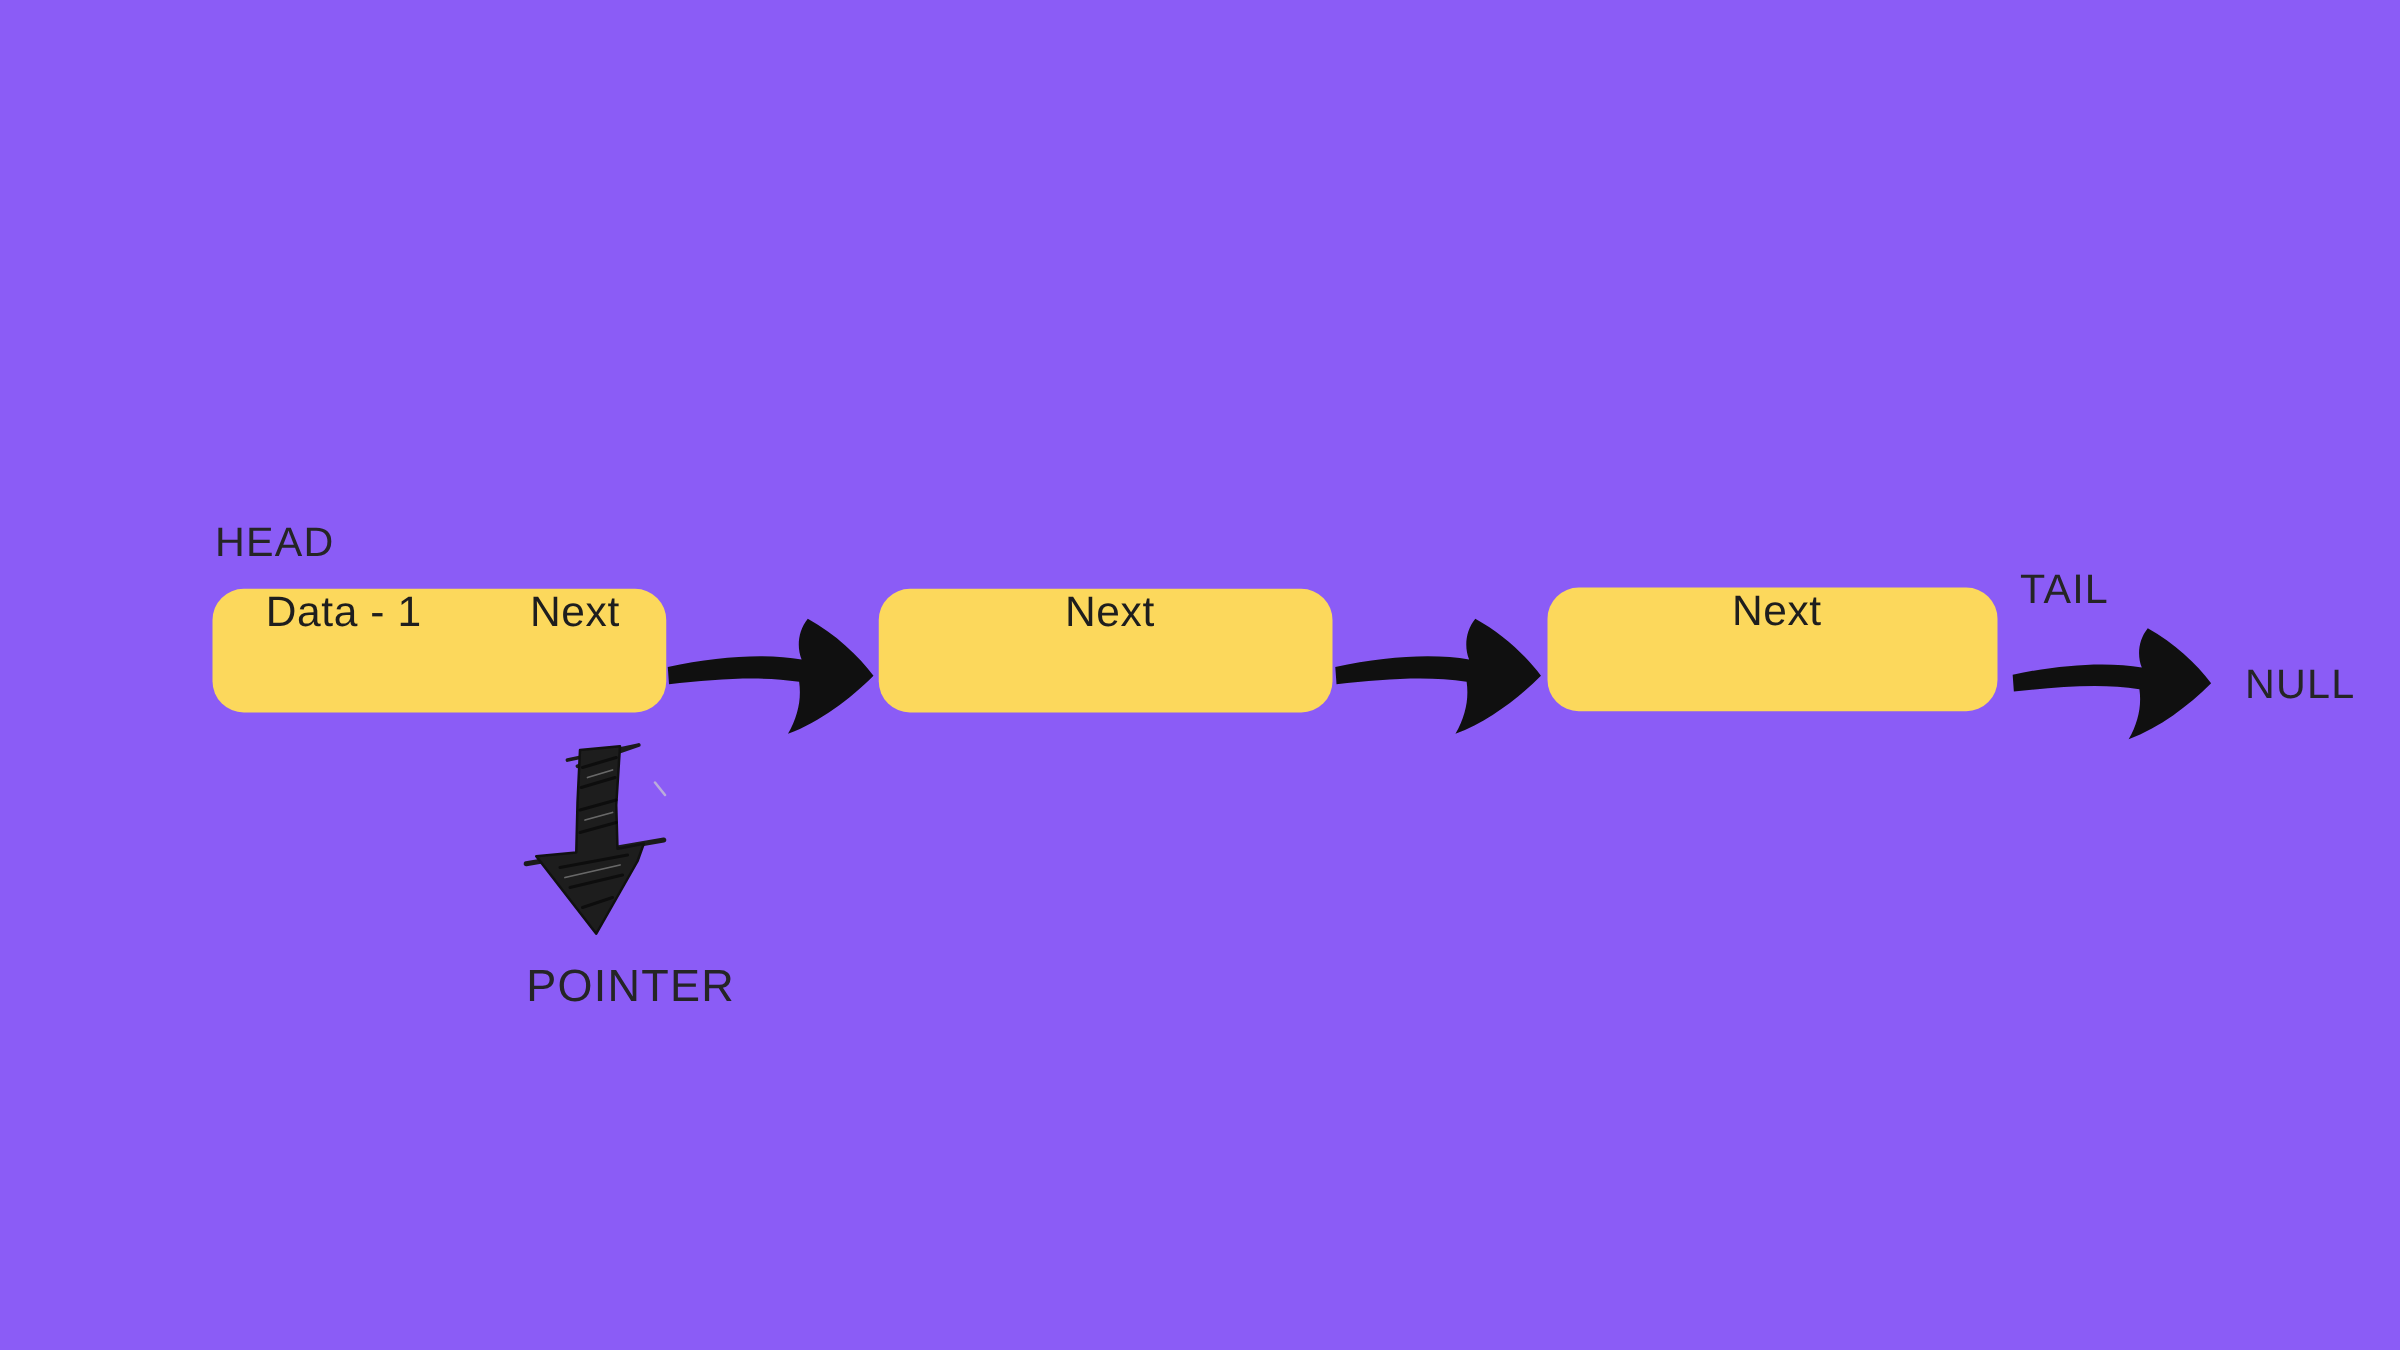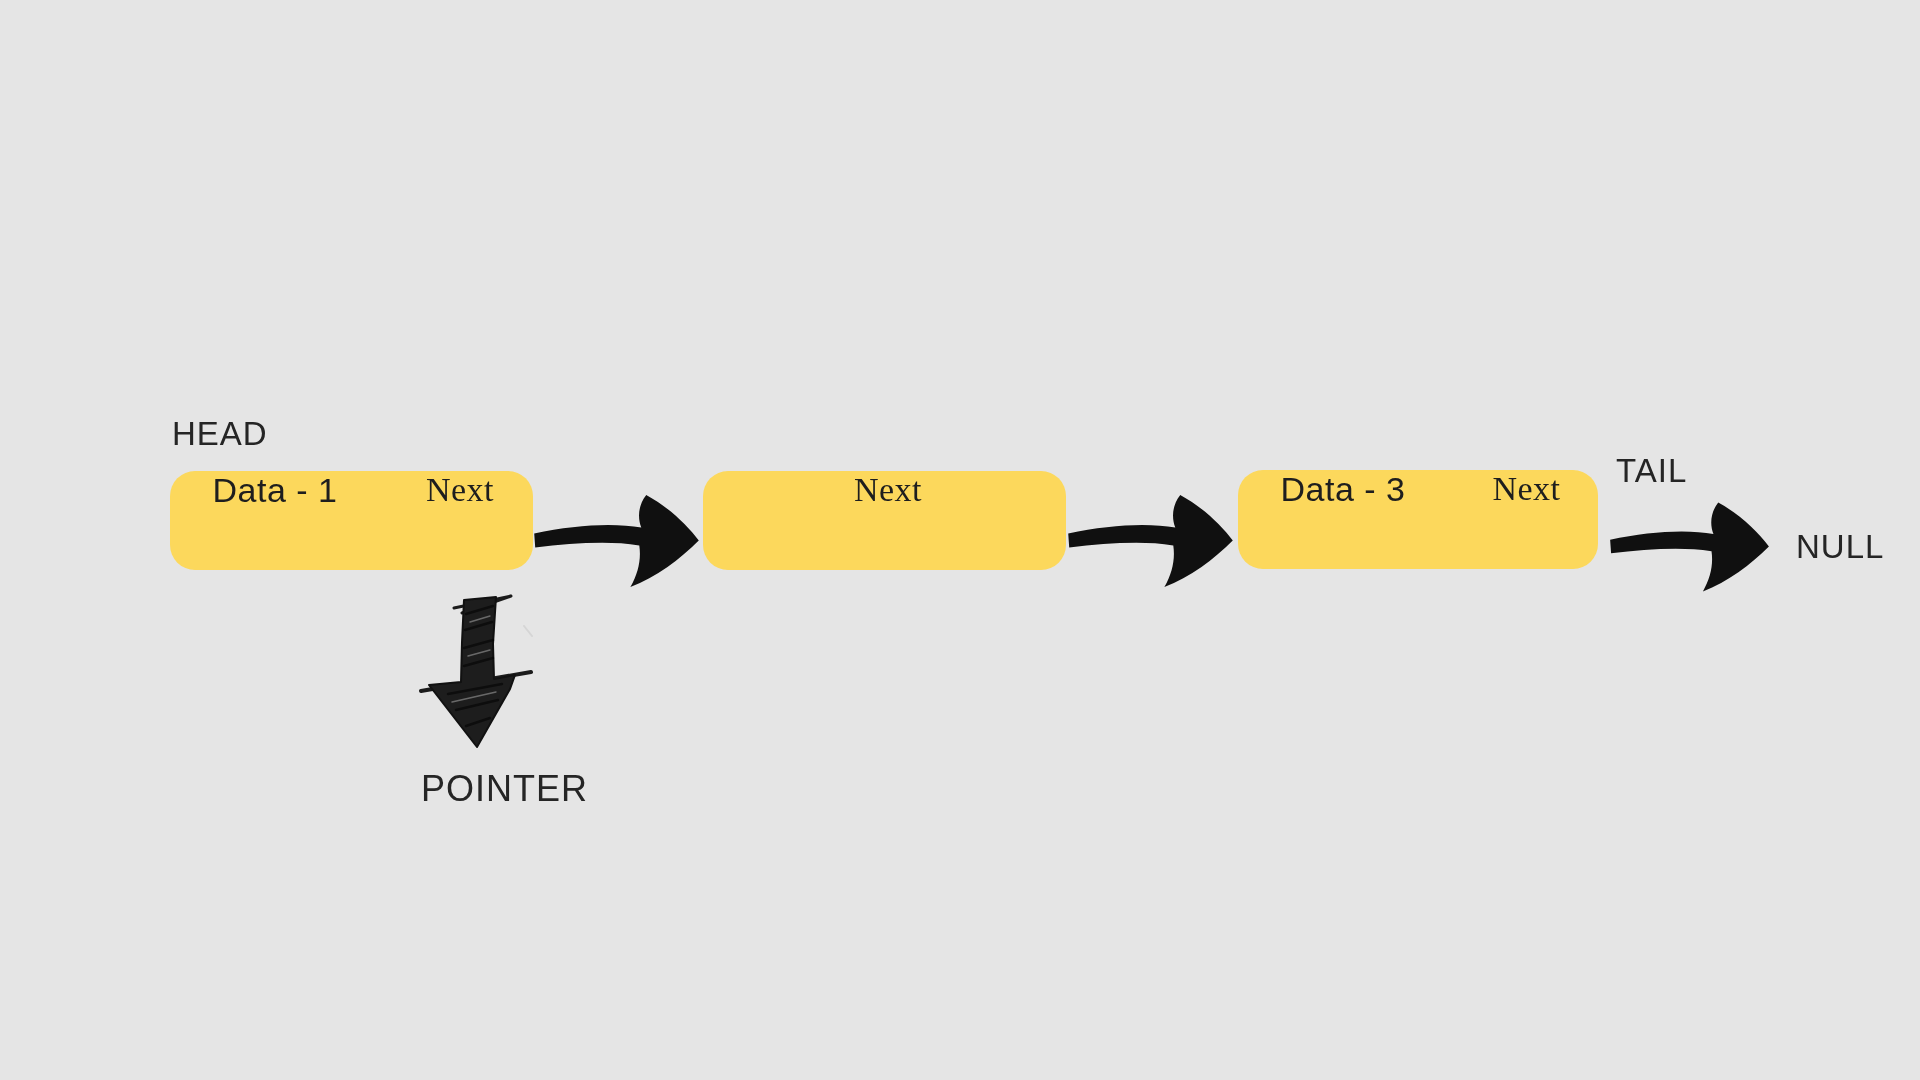--- a/index.html
+++ b/index.html
@@ -1,19 +1,19 @@
 <!DOCTYPE html>
 <html><head>
 <meta charset="utf-8">
 <style>
   html,body{margin:0;padding:0;background:#ffffff;}
   .canvas{
     position:relative;
     width:1920px;height:1080px;
-    background:#e5e5e5;
+    background:#8b5cf6;
     overflow:hidden;
     font-family:"Liberation Sans", sans-serif;
     color:#232323;
   }
   .label{
     position:absolute;
     font-size:33px;
     font-weight:300;
     letter-spacing:1px;
     color:#252525;
@@ -26,21 +26,21 @@
     border-radius:25px;
     display:flex;
     align-items:flex-start;
   }
   .node .cell{
     display:flex;align-items:center;justify-content:center;
     font-size:34px;font-weight:300;color:#1e1e1e;
     letter-spacing:0.5px;
   }
   .node .cell.data{flex:0 0 210px;}
-  .node .cell.next{flex:1 1 auto;font-family:Liberation Serif, serif;}
+  .node .cell.next{flex:1 1 auto;}
   .node .divider{
     width:7px;
     margin:7px 0;
     background:#141414;
     border-radius:4px;
   }
   .arrow{position:absolute;}
   .arrow svg{display:block;width:100%;height:100%;}
   .sketch{position:absolute;}
   .sketch svg{display:block;width:100%;height:100%;}
@@ -71,21 +71,20 @@
     <div class="cell next">Next</div>
   </div>
 
   <div class="arrow" style="left:1062px;top:484px;width:178px;height:114px;">
     <svg viewBox="0 0 175 115" xmlns="http://www.w3.org/2000/svg">
       <path fill="#101010" d="M4 50 C45 41, 85 39, 112 44 C108 34, 109 21, 117 11 C139 23, 158 41, 170 57 C151 76, 127 94, 101 104 C109 90, 112 76, 110 62 C78 57, 42 60, 5 64 Z"></path>
     </svg>
   </div>
 
   <div class="node" style="left:1238px;top:470px;width:360px;">
-    <div class="cell data">Data - 3</div>
     <div class="divider"></div>
     <div class="cell next">Next</div>
   </div>
 
   <div class="arrow" style="left:1598px;top:492px;width:184px;height:110px;">
     <svg viewBox="0 0 175 115" xmlns="http://www.w3.org/2000/svg">
       <path fill="#101010" d="M4 50 C45 41, 85 39, 112 44 C108 34, 109 21, 117 11 C139 23, 158 41, 170 57 C151 76, 127 94, 101 104 C109 90, 112 76, 110 62 C78 57, 42 60, 5 64 Z"></path>
     </svg>
   </div>
 

